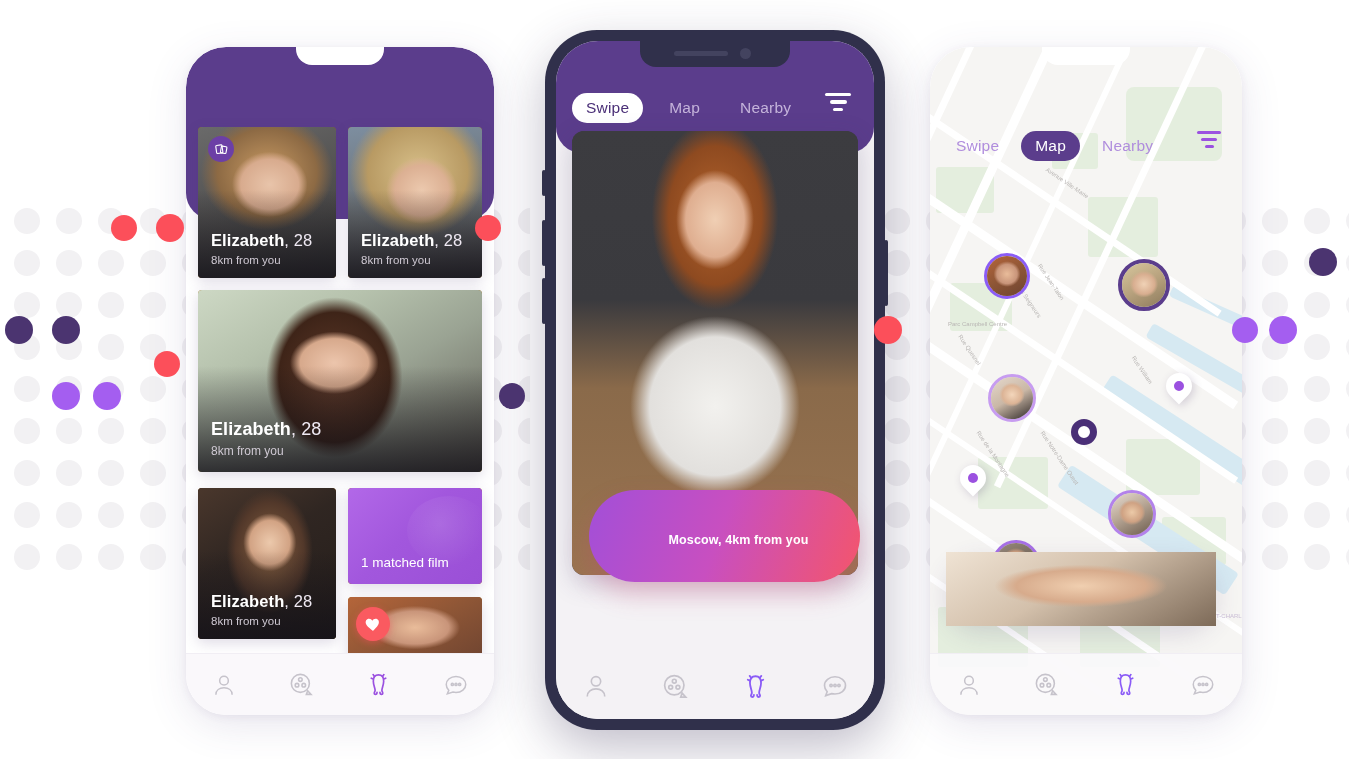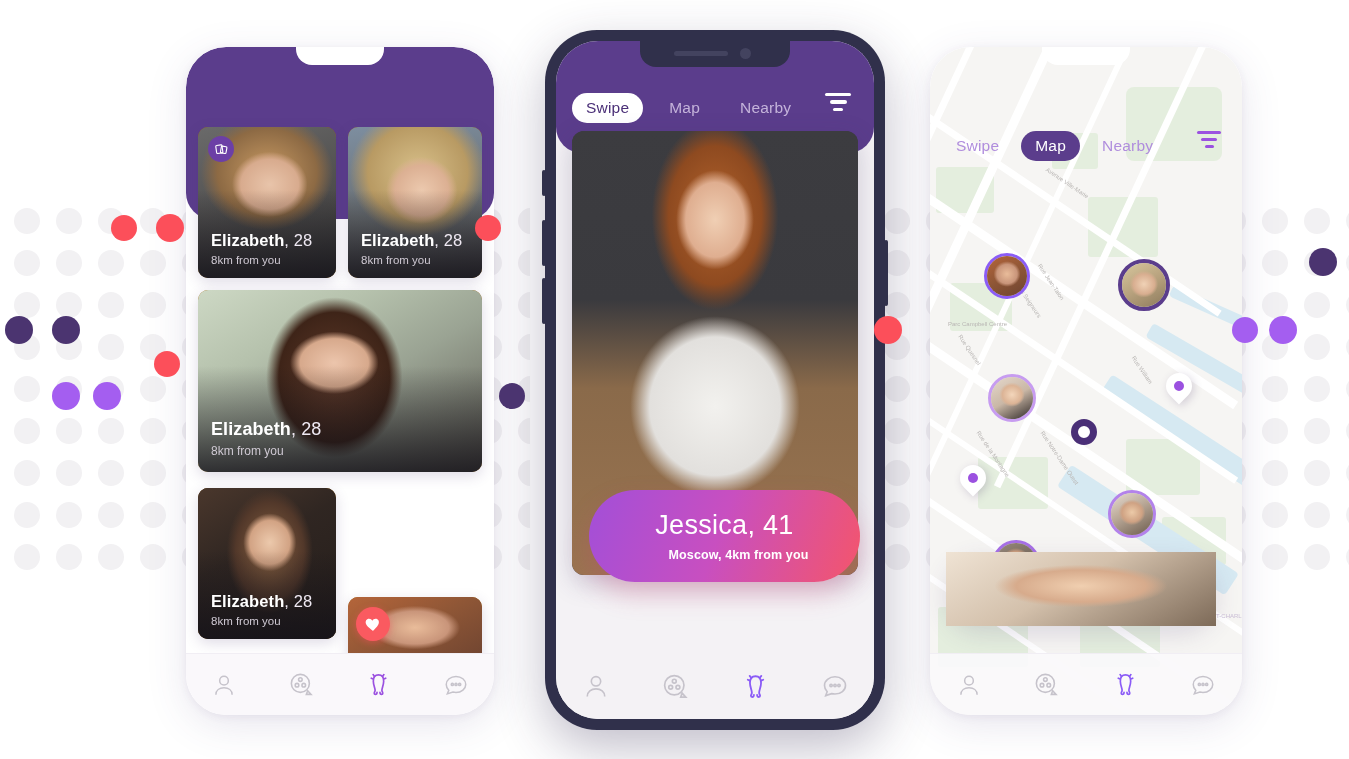--- a/index.html
+++ b/index.html
@@ -54,21 +54,21 @@
   .tab.dim  { color:#c4b3da; }
   .tab.active-light { background:#ffffff; color:#4a2f77; font-weight:400; }
   .tab.dim-v { color:#b08ddd; }
   .tab.active-dark { background:#5b3d8c; color:#ffffff; }
 
   .filter-icon { position:absolute; cursor:pointer; }
   .filter-icon span{ display:block; border-radius:2px; margin:0 auto 4px auto; }
 
   
   .card {
-    position:absolute; border-radius:10px; overflow:hidden;
+    position:absolute; border-radius:4px; overflow:hidden;
     box-shadow:0 4px 14px rgba(70,50,110,.18);
     background:#a16207;
   }
   .card .img { position:absolute; inset:0; }
   .card .shade {
     position:absolute; left:0; right:0; bottom:0; height:58%;
     background:linear-gradient(to top, rgba(20,18,25,.80) 0%, rgba(20,18,25,.45) 42%, rgba(20,18,25,0) 100%);
   }
   .card .meta { position:absolute; left:13px; bottom:12px; color:#fff; }
   .card .nm { font-size:16.5px; letter-spacing:.1px; }
@@ -477,20 +477,26 @@
 
       <div class="card" style="left:12px; top:441px; width:138px; height:151px;">
         <div class="img ph ph-d"></div>
         <div class="shade"></div>
         <div class="meta">
           <div class="nm"><b>Elizabeth</b><span class="age">, <span>28</span></span></div>
           <div class="dist">8km from you</div>
         </div>
       </div>
 
+      <div class="card" style="left:162px; top:441px; width:134px; height:96px;">
+        <div class="img ph-film">
+            <div class="blob"></div>
+          </div>
+        <div style="position:absolute; left:13px; bottom:14px; color:#fff; font-size:13.5px;">1 matched film</div>
+      </div>
 
       <div class="card" style="left:162px; top:550px; width:134px; height:68px;">
         <div class="img ph ph-e"></div>
         <div class="badge-circle" style="left:8px; top:10px; width:34px; height:34px; background:#fa5a60; box-shadow:0 2px 7px rgba(250,80,95,.45);">
           <svg width="18" height="18" viewBox="0 0 24 24" fill="#ffffff">
             <path d="M12 21s-7.5-4.9-9.3-9.1C1.3 8.4 3.3 5 6.7 5c2 0 3.6 1.1 4.4 2.6C11.9 6.1 13.5 5 15.5 5c3.4 0 5.4 3.4 3.9 6.9C17.6 16.1 12 21 12 21z"></path>
           </svg>
         </div>
       </div>
 
@@ -554,21 +560,20 @@
         <span style="width:26px;height:3.4px;background:#fff;"></span>
         <span style="width:17px;height:3.4px;background:#fff;"></span>
         <span style="width:10px;height:3.4px;background:#fff;"></span>
       </div>
 
       <div class="hero" style="left:16px; top:90px; width:286px; height:444px; box-shadow:0 8px 26px rgba(60,45,95,.22);">
         <div class="ph ph-hero"></div>
       </div>
 
       <div class="namepill" style="left:33px; top:449px; width:271px; height:92px;">
-        <div class="big"><span>Jessica</span><span class="age">, <span>41</span></span></div>
         <div class="sub">Moscow, 4km from you</div>
       </div>
 
       <div class="bottomnav" style="height:66px; background:#f4f2f5;">
         <div class="navicon">
           <svg width="28" height="28" viewBox="0 0 24 24" fill="none" stroke="#c6c3cb" stroke-width="1.4">
             <circle cx="12" cy="8" r="4"></circle>
               <path d="M4.5 21c0-4.2 3.4-6.5 7.5-6.5S19.5 16.8 19.5 21"></path>
           </svg>
         </div>

